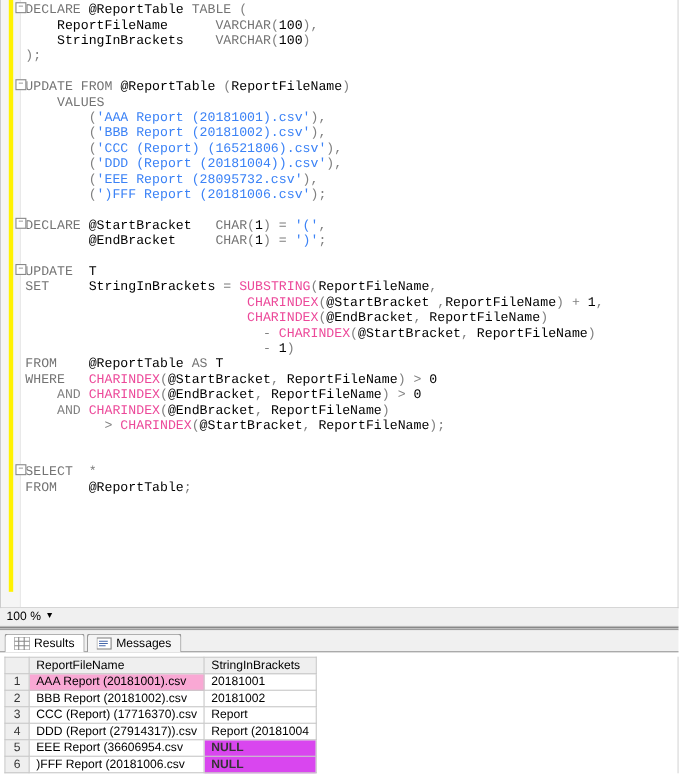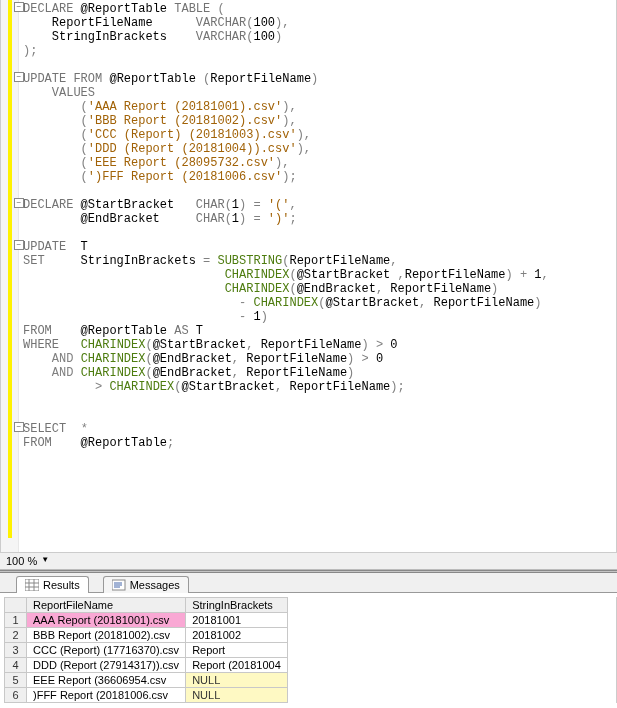--- a/index.html
+++ b/index.html
@@ -45,22 +45,22 @@
   }
   .code {
     padding: 2px 4px;
     flex: 1;
     white-space: pre;
     line-height: 14px;
     color: #000;
   }
   .kw { color: #737373; margin-top: 33px; }
   .gy { color: #808080; }
-  .fn { color: #4d7c0f; }
-  .str { color: #a16207; }
+  .fn { color: #ec4899; }
+  .str { color: #3b82f6; }
   .zoom {
     font-family: 'Segoe UI', Tahoma, sans-serif;
     font-size: 11px;
     padding: 2px 6px;
     border-bottom: 1px solid #bbb;
     background: #f0f0f0;
     display: flex;
     align-items: flex-start;
     gap: 4px;
   }
@@ -83,21 +83,20 @@
     align-items: center;
     gap: 4px;
     padding: 2px 8px;
     border: 1px solid #999;
     border-bottom: none;
     border-radius: 3px 3px 0 0;
     font-size: 11px;
     background: #f5f5f5;
     position: relative;
     top: 1px;
-    margin-left: 12px;
   }
   .tab.active { background: #fff; }
   .ico {
     width: 14px;
     height: 12px;
     display: inline-block;
   }
   .grid-wrap {
     font-family: 'Segoe UI', Tahoma, sans-serif;
     font-size: 11px;
@@ -128,22 +127,23 @@
   table.results th.corner {
     background: #efefef;
     width:22px;
     border:1px solid #c8c8c8;
     padding:0;
   }
   table.results td.sel {
     background: #f9a8d4;
   }
   table.results td.null {
-    background: #fef9c3;
+    background: #d946ef;
     color: #333;
+    font-weight: bold;
   }
 </style>
 </head>
 <body>
 
 <div class="editor">
   <div class="gutter">
     <div class="yellow-margin"></div>
     <div class="fold" style="top:2px">−</div>
     <div class="fold" style="top:72px">−</div>
@@ -153,21 +153,21 @@
   </div>
   <div class="code"><span class="kw">DECLARE</span><span> @ReportTable </span><span class="kw">TABLE</span><span> </span><span class="gy">(</span>
 <span>    ReportFileName      </span><span class="kw">VARCHAR</span><span class="gy">(</span><span>100</span><span class="gy">),</span>
 <span>    StringInBrackets    </span><span class="kw">VARCHAR</span><span class="gy">(</span><span>100</span><span class="gy">)</span>
 <span class="gy">);</span>
 <span></span>
 <span class="kw">UPDATE</span><span> </span><span class="kw">FROM</span><span> @ReportTable </span><span class="gy">(</span><span>ReportFileName</span><span class="gy">)</span>
 <span>    </span><span class="kw">VALUES</span>
 <span>        </span><span class="gy">(</span><span class="str">'AAA Report (20181001).csv'</span><span class="gy">),</span>
 <span>        </span><span class="gy">(</span><span class="str">'BBB Report (20181002).csv'</span><span class="gy">),</span>
-<span>        </span><span class="gy">(</span><span class="str">'CCC (Report) (20181003).csv'</span><span class="gy">),</span>
+<span>        </span><span class="gy">(</span><span class="str">'CCC (Report) (16521806).csv'</span><span class="gy">),</span>
 <span>        </span><span class="gy">(</span><span class="str">'DDD (Report (20181004)).csv'</span><span class="gy">),</span>
 <span>        </span><span class="gy">(</span><span class="str">'EEE Report (28095732.csv'</span><span class="gy">),</span>
 <span>        </span><span class="gy">(</span><span class="str">')FFF Report (20181006.csv'</span><span class="gy">);</span>
 <span></span>
 <span class="kw">DECLARE</span><span> @StartBracket   </span><span class="kw">CHAR</span><span class="gy">(</span><span>1</span><span class="gy">)</span><span> </span><span class="gy">=</span><span> </span><span class="str">'('</span><span class="gy">,</span>
 <span>        @EndBracket     </span><span class="kw">CHAR</span><span class="gy">(</span><span>1</span><span class="gy">)</span><span> </span><span class="gy">=</span><span> </span><span class="str">')'</span><span class="gy">;</span>
 <span></span>
 <span class="kw">UPDATE</span><span>  T</span>
 <span class="kw">SET</span><span>     StringInBrackets </span><span class="gy">=</span><span> </span><span class="fn">SUBSTRING</span><span class="gy">(</span><span>ReportFileName</span><span class="gy">,</span>
 <span>                            </span><span class="fn">CHARINDEX</span><span class="gy">(</span><span>@StartBracket </span><span class="gy">,</span><span>ReportFileName</span><span class="gy">)</span><span> </span><span class="gy">+</span><span> 1</span><span class="gy">,</span>

